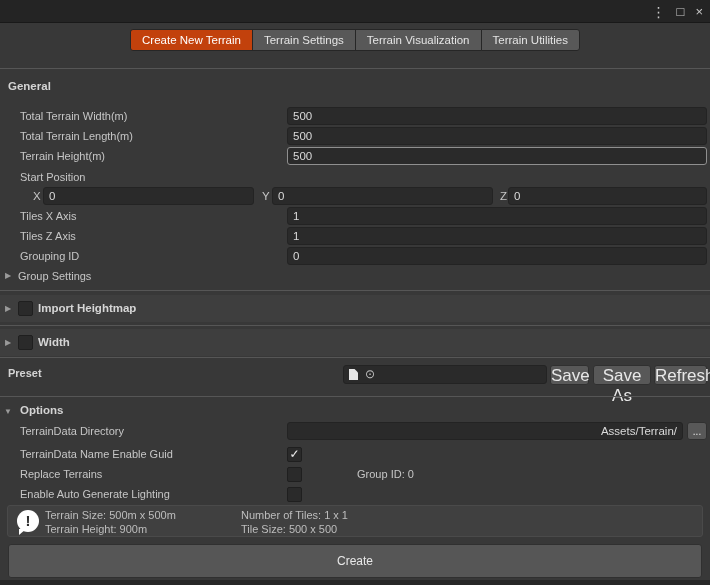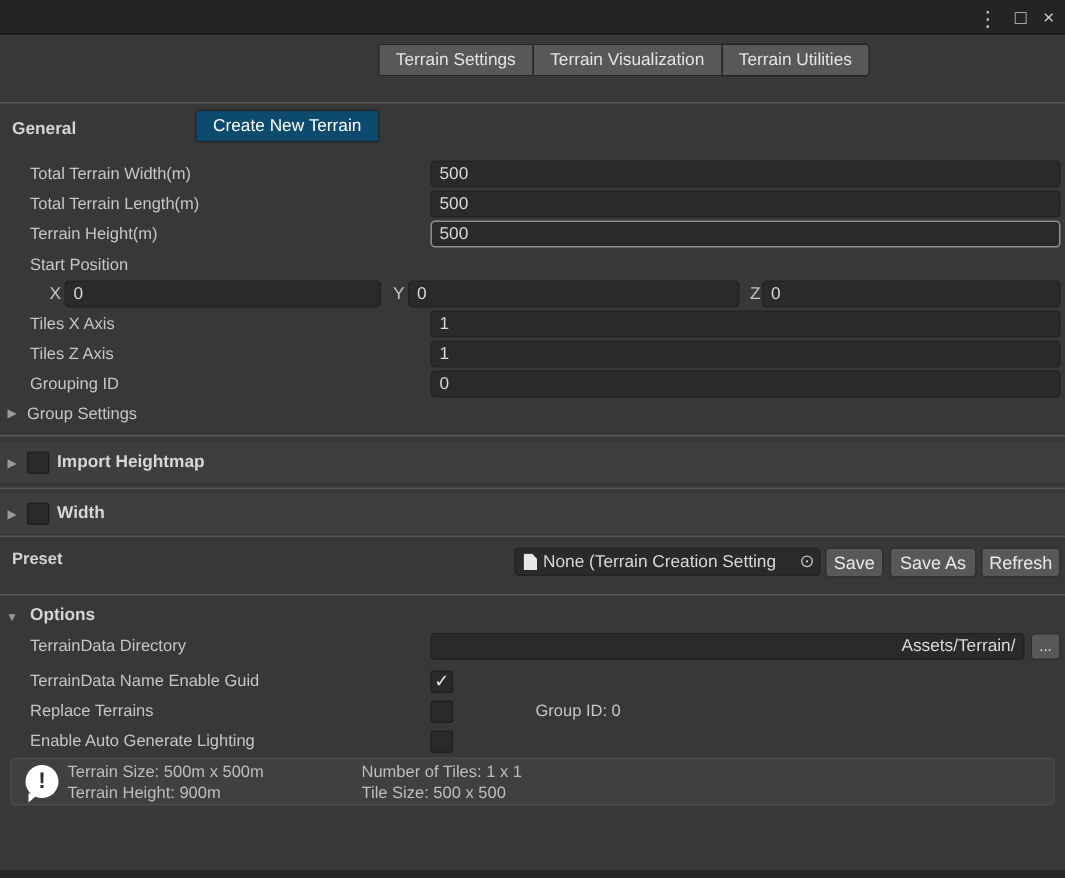--- a/index.html
+++ b/index.html
@@ -20,21 +20,21 @@
   .wicon { color:#c8c8c8; font-size:13px; line-height:1; cursor:default; }
   .wicon.kebab { font-size:14px; }
   
   .tabs { position:absolute; top:29px; left:0; right:0; display:flex; justify-content:center; }
   .tab {
     height:22px; line-height:20px; padding:0 11px; background:#585858;
     border:1px solid #262626; color:#e4e4e4; font-size:11.5px; margin-left:-1px; cursor:default;
   }
   .tab:first-child { border-radius:3px 0 0 3px; margin-left:0; }
   .tab:last-child { border-radius:0 3px 3px 0; }
-  .tab.active { background:#0c4a6e; color:#ffffff;margin-top:44px; }
+  .tab.active { background:#c2410c; color:#ffffff; }
   
   .sep { position:absolute; left:0; right:0; height:1px; background:#565656; }
   .heading { position:absolute; left:8px; font-size:11.5px; font-weight:bold; color:#d4d4d4; }
   .frow { position:absolute; left:0; right:0; height:20px; }
   .label { position:absolute; left:20px; top:3px; font-size:11px; color:#c6c6c6; white-space:nowrap; }
   .label.bold { font-weight:bold; left:8px; color:#d4d4d4; }
   .field {
     position:absolute; top:0; height:18px; background:#2a2a2a;
     border:1px solid #232323; border-radius:3px; color:#dadada;
     font-family:"Liberation Sans", sans-serif; font-size:11.5px; padding:0 5px; outline:none;
@@ -59,21 +59,21 @@
     background:#2a2a2a; border:1px solid #232323; border-radius:3px;
     display:flex; align-items:center; overflow:hidden; cursor:default;
   }
   .doc-icon { flex:0 0 9px; width:9px; height:11px; margin:0 4px 0 5px; background:#e6e6e6;
     clip-path:polygon(0 0, 62% 0, 100% 32%, 100% 100%, 0 100%); }
   .obj-text { flex:1; font-size:11.5px; color:#d8d8d8; white-space:nowrap; overflow:hidden; }
   .picker { flex:0 0 16px; text-align:center; color:#bfbfbf; font-size:12px; line-height:17px; }
   .btn {
     position:absolute; top:0; height:20px; background:#585858; border:1px solid #303030;
     border-radius:3px; color:#e8e8e8; font-family:"Liberation Sans", sans-serif;
-    font-size:12px; text-align:center; padding:0; cursor:default;
+    font-size:17px; text-align:center; padding:0; cursor:default;
   }
   
   .infobox {
     position:absolute; left:7px; right:7px; top:505px; height:32px;
     background:#404040; border:1px solid #4a4a4a; border-radius:3px;
   }
   .info-icon { position:absolute; left:9px; top:4px; width:22px; height:22px; background:#ffffff; border-radius:50%; }
   .info-icon .bang { position:absolute; left:0; right:0; top:2px; text-align:center; color:#2e2e2e; font-size:15px; font-weight:bold; }
   .info-icon .tail { position:absolute; left:2px; bottom:-3px; width:0; height:0;
     border-left:7px solid #ffffff; border-bottom:6px solid transparent; }
@@ -173,21 +173,20 @@
     <span class="checkbox"></span>
     <span class="band-label">Width</span>
   </div>
 
   <div class="sep" style="top:357px"></div>
 
   <div class="frow" style="top:365px">
     <span class="label bold" style="top:2px">Preset</span>
     <div class="obj-field">
       <span class="doc-icon"></span>
-      <span class="obj-text">None (Terrain Creation Setting</span>
       <span class="picker">⊙</span>
     </div>
     <button class="btn" style="left:550px;width:39px">Save</button>
     <button class="btn" style="left:593px;width:58px">Save As</button>
     <button class="btn" style="left:654px;width:53px">Refresh</button>
   </div>
 
   <div class="sep" style="top:396px"></div>
 
   <div class="frow" style="top:403px">
@@ -225,15 +224,16 @@
     <div class="info-col" style="left:37px">
       <div>Terrain Size: 500m x 500m</div>
       <div>Terrain Height: 900m</div>
     </div>
     <div class="info-col" style="left:233px">
       <div>Number of Tiles: 1 x 1</div>
       <div>Tile Size: 500 x 500</div>
     </div>
   </div>
 
+  <button class="create-btn">Create</button>
 
   <div class="bottom-edge"></div>
 </div>
 
 </body></html>

